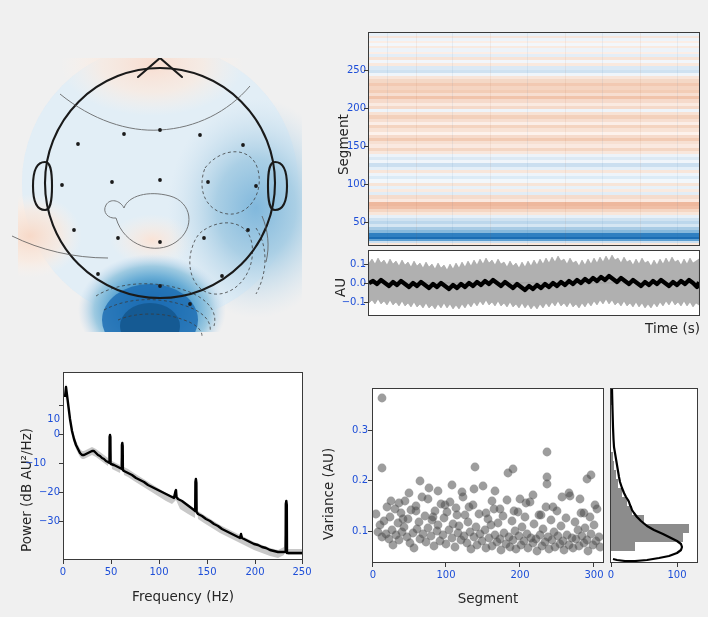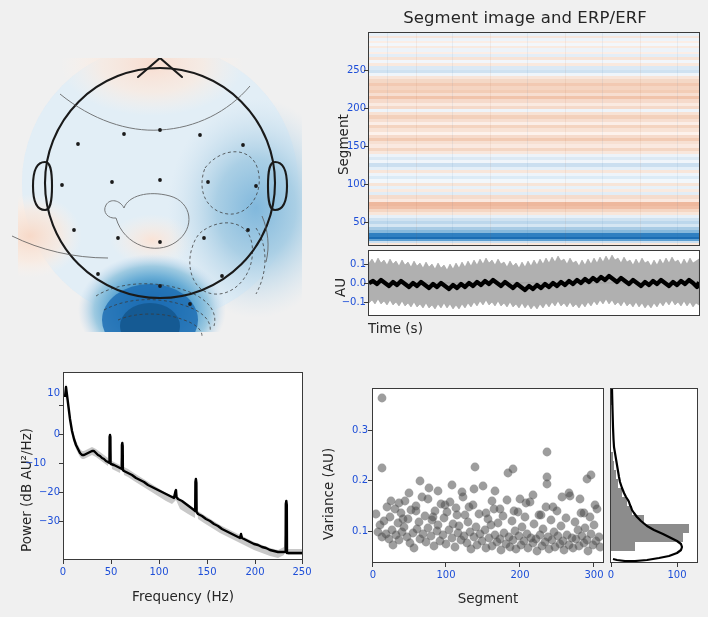--- a/index.html
+++ b/index.html
@@ -173,21 +173,20 @@
         <circle cx="98" cy="216" r="1.9"></circle>
         <circle cx="160" cy="228" r="1.9"></circle>
         <circle cx="222" cy="218" r="1.9"></circle>
         <circle cx="190" cy="246" r="1.9"></circle>
       </g>
     </svg>
   </div>
 
   <div class="panel" id="segment-panel" style="left:320px; top:0px; width:388px; height:340px;">
 
-    <div class="axes-title" style="left:30px; top:8px; width:350px;">Segment image and ERP/ERF</div>
 
     <div class="axis-label vertical" style="left:15px; top:175px;">Segment</div>
 
     <div class="tick-label ylab" style="left:18px; top:64px; width:28px;">250</div>
     <div class="tick-label ylab" style="left:18px; top:102px; width:28px;">200</div>
     <div class="tick-label ylab" style="left:18px; top:140px; width:28px;">150</div>
     <div class="tick-label ylab" style="left:18px; top:178px; width:28px;">100</div>
     <div class="tick-label ylab" style="left:18px; top:216px; width:28px;">50</div>
 
     <div class="tick-mark" style="left:44px; top:70px; width:4px; height:1px;"></div>
@@ -330,29 +329,29 @@
           L48,35 L52,31 L56,34 L60,37 L64,33 L68,36 L72,32 L76,35 L80,38 L84,34 L88,37 L92,33
           L96,36 L100,32 L104,35 L108,31 L112,34 L116,30 L120,33 L124,29 L128,32 L132,35 L136,31
           L140,34 L144,37 L148,33 L152,36 L156,39 L160,35 L164,38 L168,34 L172,37 L176,33 L180,36
           L184,32 L188,35 L192,31 L196,34 L200,30 L204,33 L208,29 L212,32 L216,28 L220,31 L224,27
           L228,30 L232,26 L236,29 L240,25 L244,28 L248,31 L252,27 L256,30 L260,33 L264,29 L268,32
           L272,35 L276,31 L280,34 L284,30 L288,33 L292,29 L296,32 L300,35 L304,31 L308,34 L312,30
           L316,33 L320,29 L324,32 L328,36 L330,31"></path>
       </svg>
     </div>
 
-    <div class="axis-label" style="left:48px; top:320px; width:332px; text-align:left;">Time (s)</div>
+    <div class="axis-label" style="left:48px; top:320px; width:332px; text-align:right;">Time (s)</div>
   </div>
 
   <div class="panel" id="spectrum-panel" style="left:0px; top:345px; width:330px; height:272px;">
 
 
     <div class="axis-label vertical" style="left:18px; top:207px;">Power (dB AU²/Hz)</div>
 
-    <div class="tick-label ylab" style="left:28px; top:42px; width:32px;text-align:right;">10</div>
+    <div class="tick-label ylab" style="left:28px; top:68px; width:32px;text-align:right;">10</div>
     <div class="tick-label ylab" style="left:28px; top:83px; width:32px;">0</div>
     <div class="tick-label ylab" style="left:8px; top:112px; width:38px;">−10</div>
     <div class="tick-label ylab" style="left:22px; top:141px; width:38px;">−20</div>
     <div class="tick-label ylab" style="left:22px; top:170px; width:38px;">−30</div>
 
     <div class="tick-mark" style="left:59px; top:60px; width:4px; height:1px;"></div>
     <div class="tick-mark" style="left:59px; top:89px; width:4px; height:1px;"></div>
     <div class="tick-mark" style="left:59px; top:118px; width:4px; height:1px;"></div>
     <div class="tick-mark" style="left:59px; top:147px; width:4px; height:1px;"></div>
     <div class="tick-mark" style="left:59px; top:176px; width:4px; height:1px;"></div>

